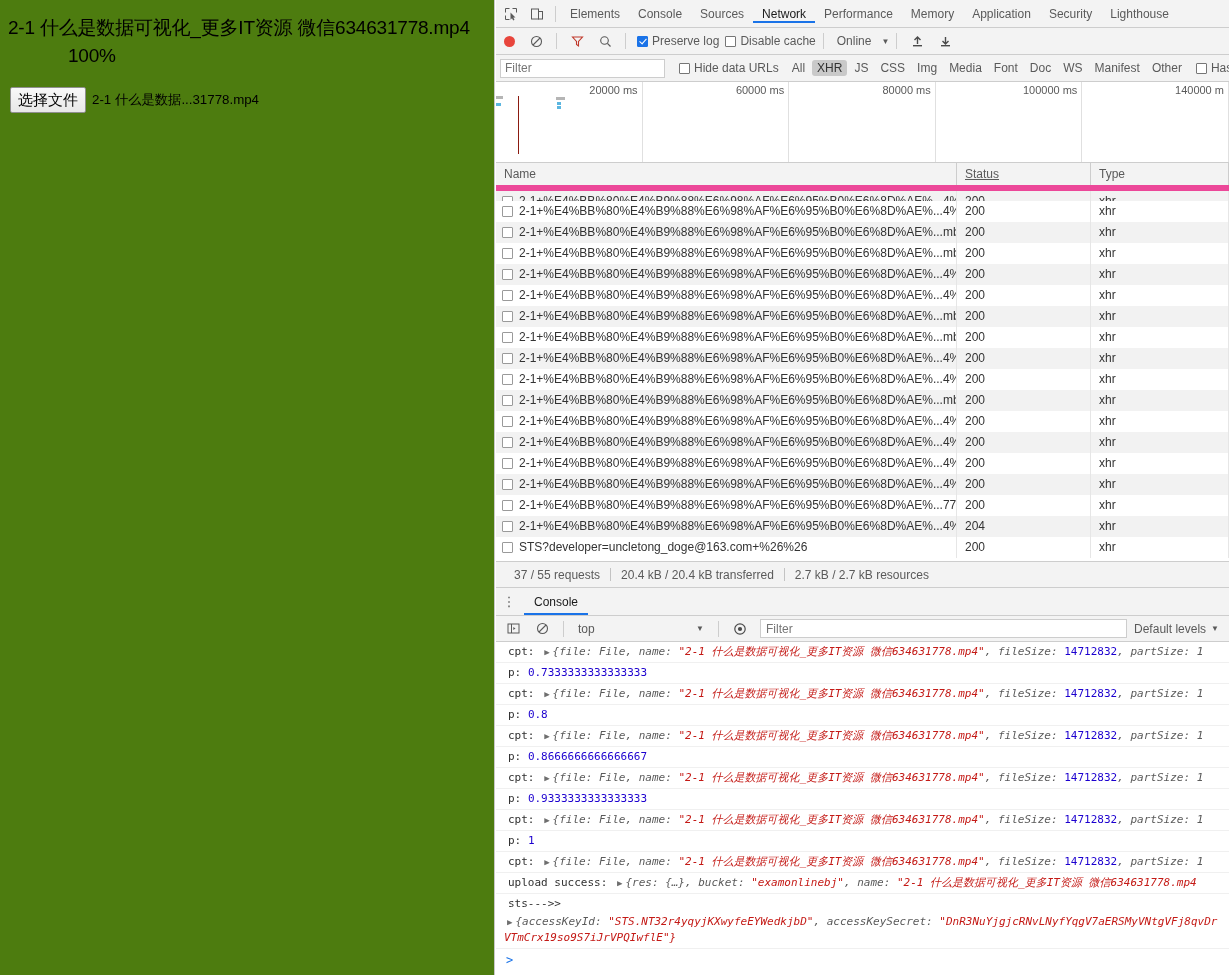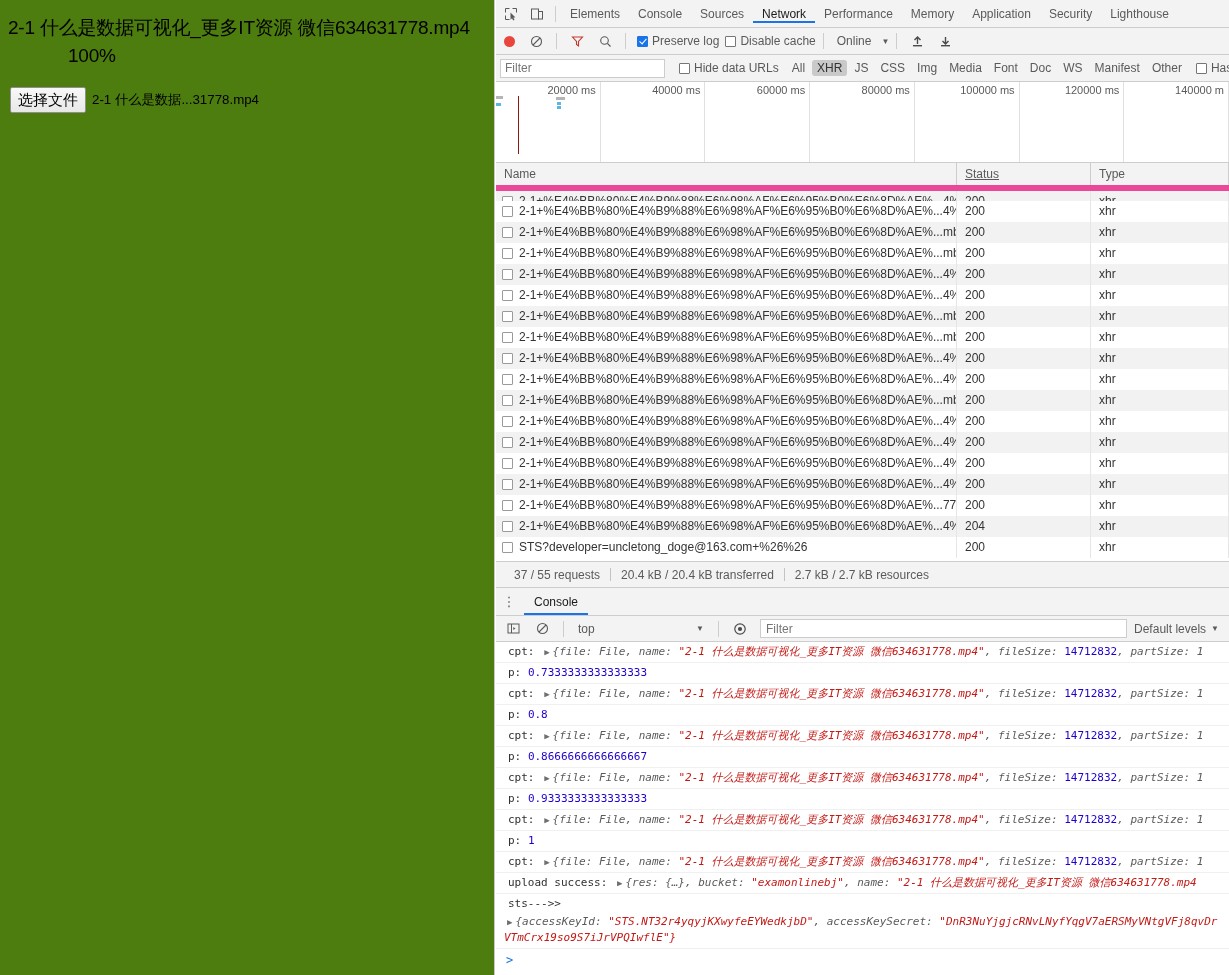--- a/index.html
+++ b/index.html
@@ -349,33 +349,27 @@
         <span>Has bloc</span>
       </label>
     </div>
 
     <div class="dt-overview">
       <div class="ov-ticks">
         <div class="ov-cell">
           <span class="ov-label">20000 ms</span>
         </div>
         <div class="ov-cell">
-          <span class="ov-label">40000 ms</span>
-        </div>
-        <div class="ov-cell">
           <span class="ov-label">60000 ms</span>
         </div>
         <div class="ov-cell">
           <span class="ov-label">80000 ms</span>
         </div>
         <div class="ov-cell">
           <span class="ov-label">100000 ms</span>
-        </div>
-        <div class="ov-cell">
-          <span class="ov-label">120000 ms</span>
         </div>
         <div class="ov-cell">
           <span class="ov-label">140000 m</span>
         </div>
       </div>
       <div class="ov-redline"></div>
       <div class="ov-bar" style="left:0px; top:14px; width:7px;"></div>
       <div class="ov-bar blue" style="left:0px; top:21px; width:5px;"></div>
       <div class="ov-bar" style="left:60px; top:15px; width:9px;"></div>
       <div class="ov-bar blue" style="left:61px; top:20px; width:4px;"></div>

